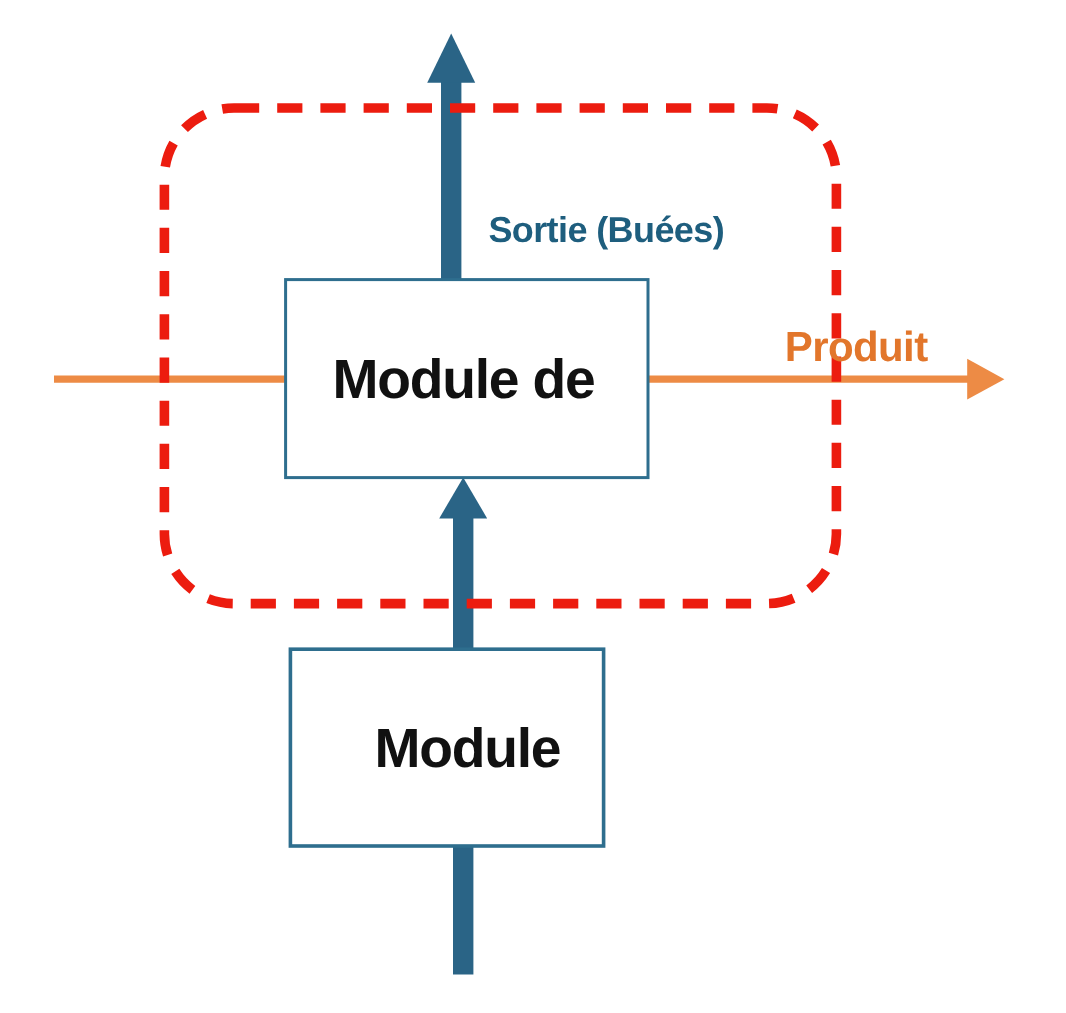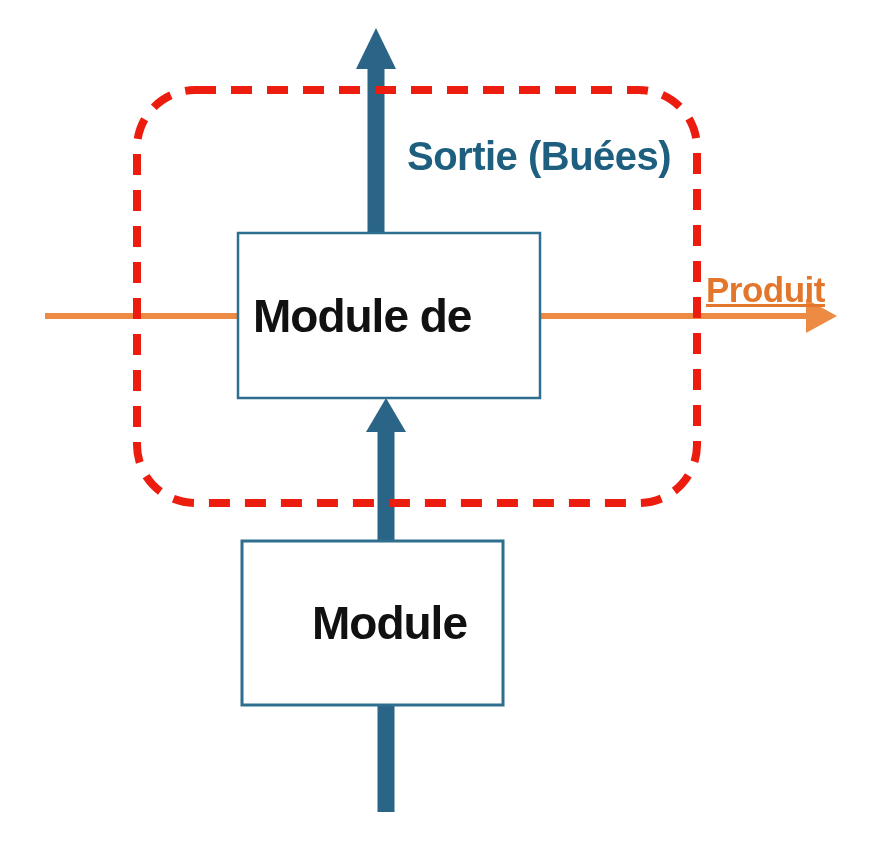--- a/index.html
+++ b/index.html
@@ -52,54 +52,55 @@
   .module-rect.thick { stroke-width: 3; }
 
   .label {
     position: absolute;
     font-weight: bold;
     white-space: nowrap;
     letter-spacing: -0.5px;
   }
   .label-blue {
     color: var(--label-blue);
-    font-size: 40px;
+    font-size: 30px;
+    margin-top: 42px;
   }
   .label-orange {
     color: var(--produit-text);
     font-size: 35px;
   }
   .box-text {
     position: absolute;
     display: flex;
     flex-direction: column;
     justify-content: center;
     color: var(--box-text);
     font-weight: bold;
     font-size: 46px;
     line-height: 72px;
     letter-spacing: -1px;
   }
   .box-text span { display: block; }
   #sechage-text {
     left: 238px; top: 233px;
     width: 302px; height: 165px;
-    padding-left: 15px;
+    padding-left: 39px;
     box-sizing: border-box;
   }
   #enceinte-text {
     left: 242px; top: 541px;
     width: 261px; height: 164px;
     padding-left: 34px;
     box-sizing: border-box;
     margin-left: 36px;
   }
   #sortie-label  { left: 407px; top: 134px; }
   #entrees-label { left: 417px; top: 440px; }
-  #produit-label { left: 706px; top: 270px; text-decoration: underline; }
+  #produit-label { left: 654px; top: 270px; }
 </style>
 </head>
 <body>
 
 <div id="canvas" style="--red-dashed: #EC1C0F; --arrow-blue: #2A6486; --label-blue: #1E5E7E; --box-border: #2E6E8E; --orange: #ED8B45; --produit-text: #E2762B; --box-text: #111111; --background: #FFFFFF;">
 
   <svg id="diagram-svg" width="888" height="844" viewBox="0 0 888 844">
 
     <line class="flow-line-orange" x1="45" y1="316" x2="238" y2="316"></line>
 

